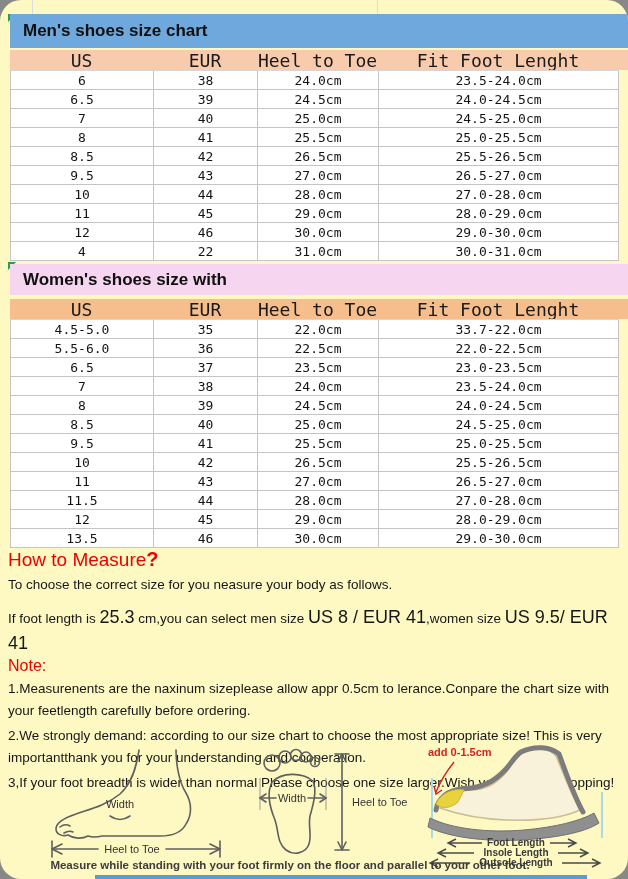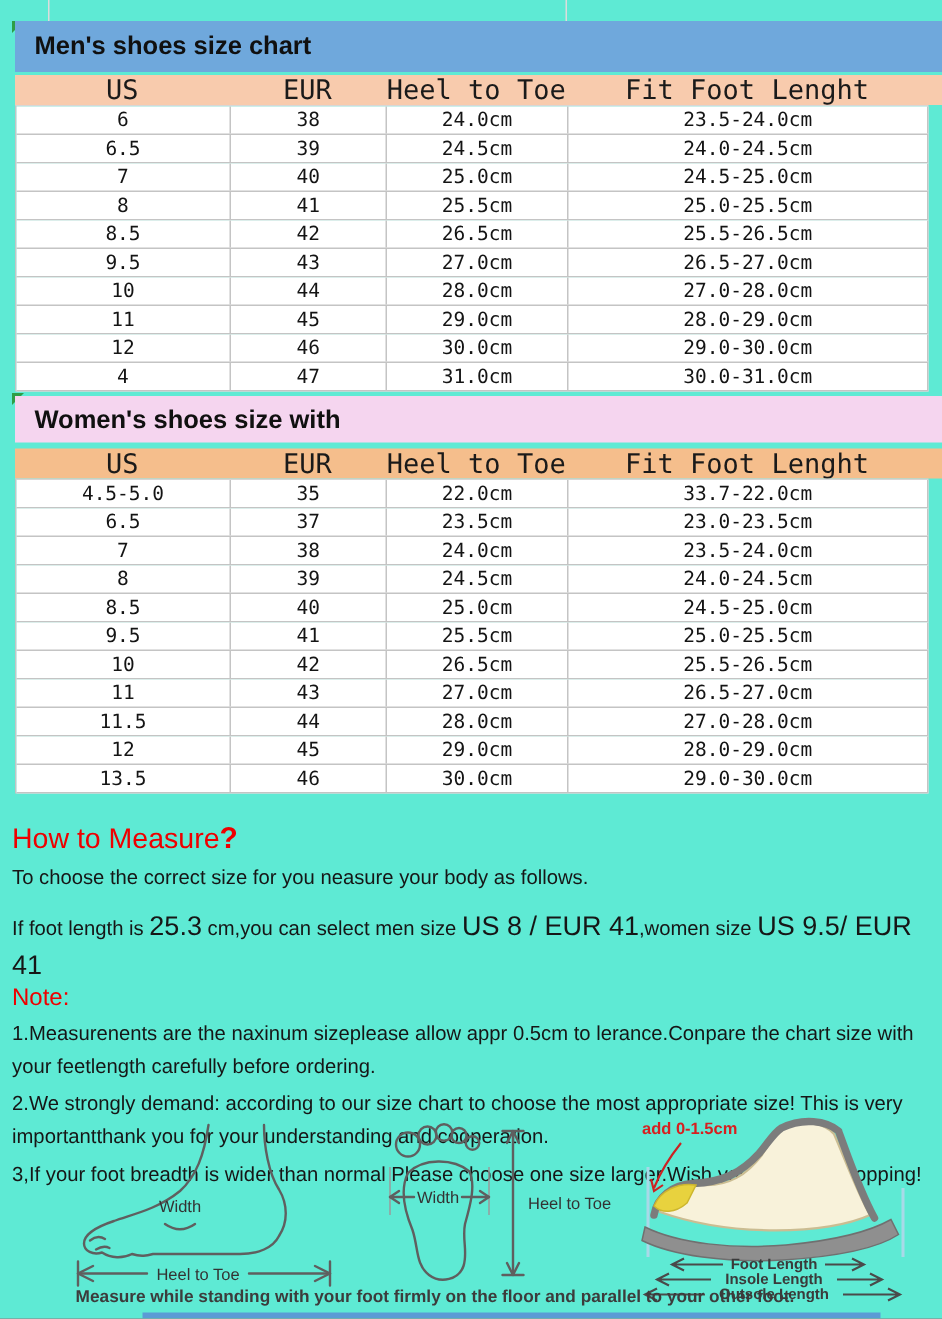--- a/index.html
+++ b/index.html
@@ -1,22 +1,22 @@
 <!DOCTYPE html>
 <html style="--mens-band: #6FA8DC; --mens-header: #F8CBAD; --womens-band: #F5D5EF; --womens-header: #F5BE8C; --accent-red: #EE0000; --bottom-bar: #5B9BD5; --marker-green: #2E9E46;"><head>
 <meta charset="utf-8">
 <style>
   :root{
     --mens-band:#6FA8DC; --mens-header:#F8CBAD;
     --womens-band:#F5D5EF; --womens-header:#F5BE8C;
     --accent-red:#EE0000; --bottom-bar:#5B9BD5; --marker-green:#2E9E46;
   }
   html,body{margin:0;padding:0;background:#888;}
-  .page{position:relative;width:628px;height:879px;background:#5eead4;
-        font-family:"Liberation Sans",sans-serif;overflow:hidden;margin:0 auto;}
+  .page{position:relative;width:628px;height:879px;background:#fef9c3;
+        font-family:"Liberation Sans",sans-serif;overflow:hidden;margin:0 auto;border-radius:21px;}
   
   .gridline-v{position:absolute;top:0;width:1px;height:14px;background:#dcdcdc;}
   
   .title-band{position:absolute;left:10px;right:0;display:flex;align-items:center;
               padding-left:13px;font-weight:bold;font-size:17px;color:#101010;}
   .band-men{top:14px;height:34px;background:var(--mens-band);}
   .band-women{top:264px;height:31px;background:var(--womens-band);}
   .corner-flag{position:absolute;width:0;height:0;
                border-top:8px solid var(--marker-green);border-right:8px solid transparent;}
   
@@ -125,21 +125,21 @@
         <div class="tcell c3">28.0-29.0cm</div>
       </div>
       <div class="trow">
         <div class="tcell c0">12</div>
         <div class="tcell c1">46</div>
         <div class="tcell c2">30.0cm</div>
         <div class="tcell c3">29.0-30.0cm</div>
       </div>
       <div class="trow">
         <div class="tcell c0">4</div>
-        <div class="tcell c1">47</div>
+        <div class="tcell c1">22</div>
         <div class="tcell c2">31.0cm</div>
         <div class="tcell c3">30.0-31.0cm</div>
       </div>
     </div>
 
   <div class="corner-flag" style="left:8px;top:262px"></div>
   <div class="title-band band-women">
     <span>Women's  shoes size with</span>
   </div>
   <div class="hdr-band hdr-women">
@@ -147,20 +147,26 @@
     <div class="hc c1">EUR</div>
     <div class="hc c2">Heel to Toe</div>
     <div class="hc c3">Fit Foot Lenght</div>
   </div>
   <div class="tbl tbl-women">
       <div class="trow">
         <div class="tcell c0">4.5-5.0</div>
         <div class="tcell c1">35</div>
         <div class="tcell c2">22.0cm</div>
         <div class="tcell c3">33.7-22.0cm</div>
+      </div>
+      <div class="trow">
+        <div class="tcell c0">5.5-6.0</div>
+        <div class="tcell c1">36</div>
+        <div class="tcell c2">22.5cm</div>
+        <div class="tcell c3">22.0-22.5cm</div>
       </div>
       <div class="trow">
         <div class="tcell c0">6.5</div>
         <div class="tcell c1">37</div>
         <div class="tcell c2">23.5cm</div>
         <div class="tcell c3">23.0-23.5cm</div>
       </div>
       <div class="trow">
         <div class="tcell c0">7</div>
         <div class="tcell c1">38</div>

